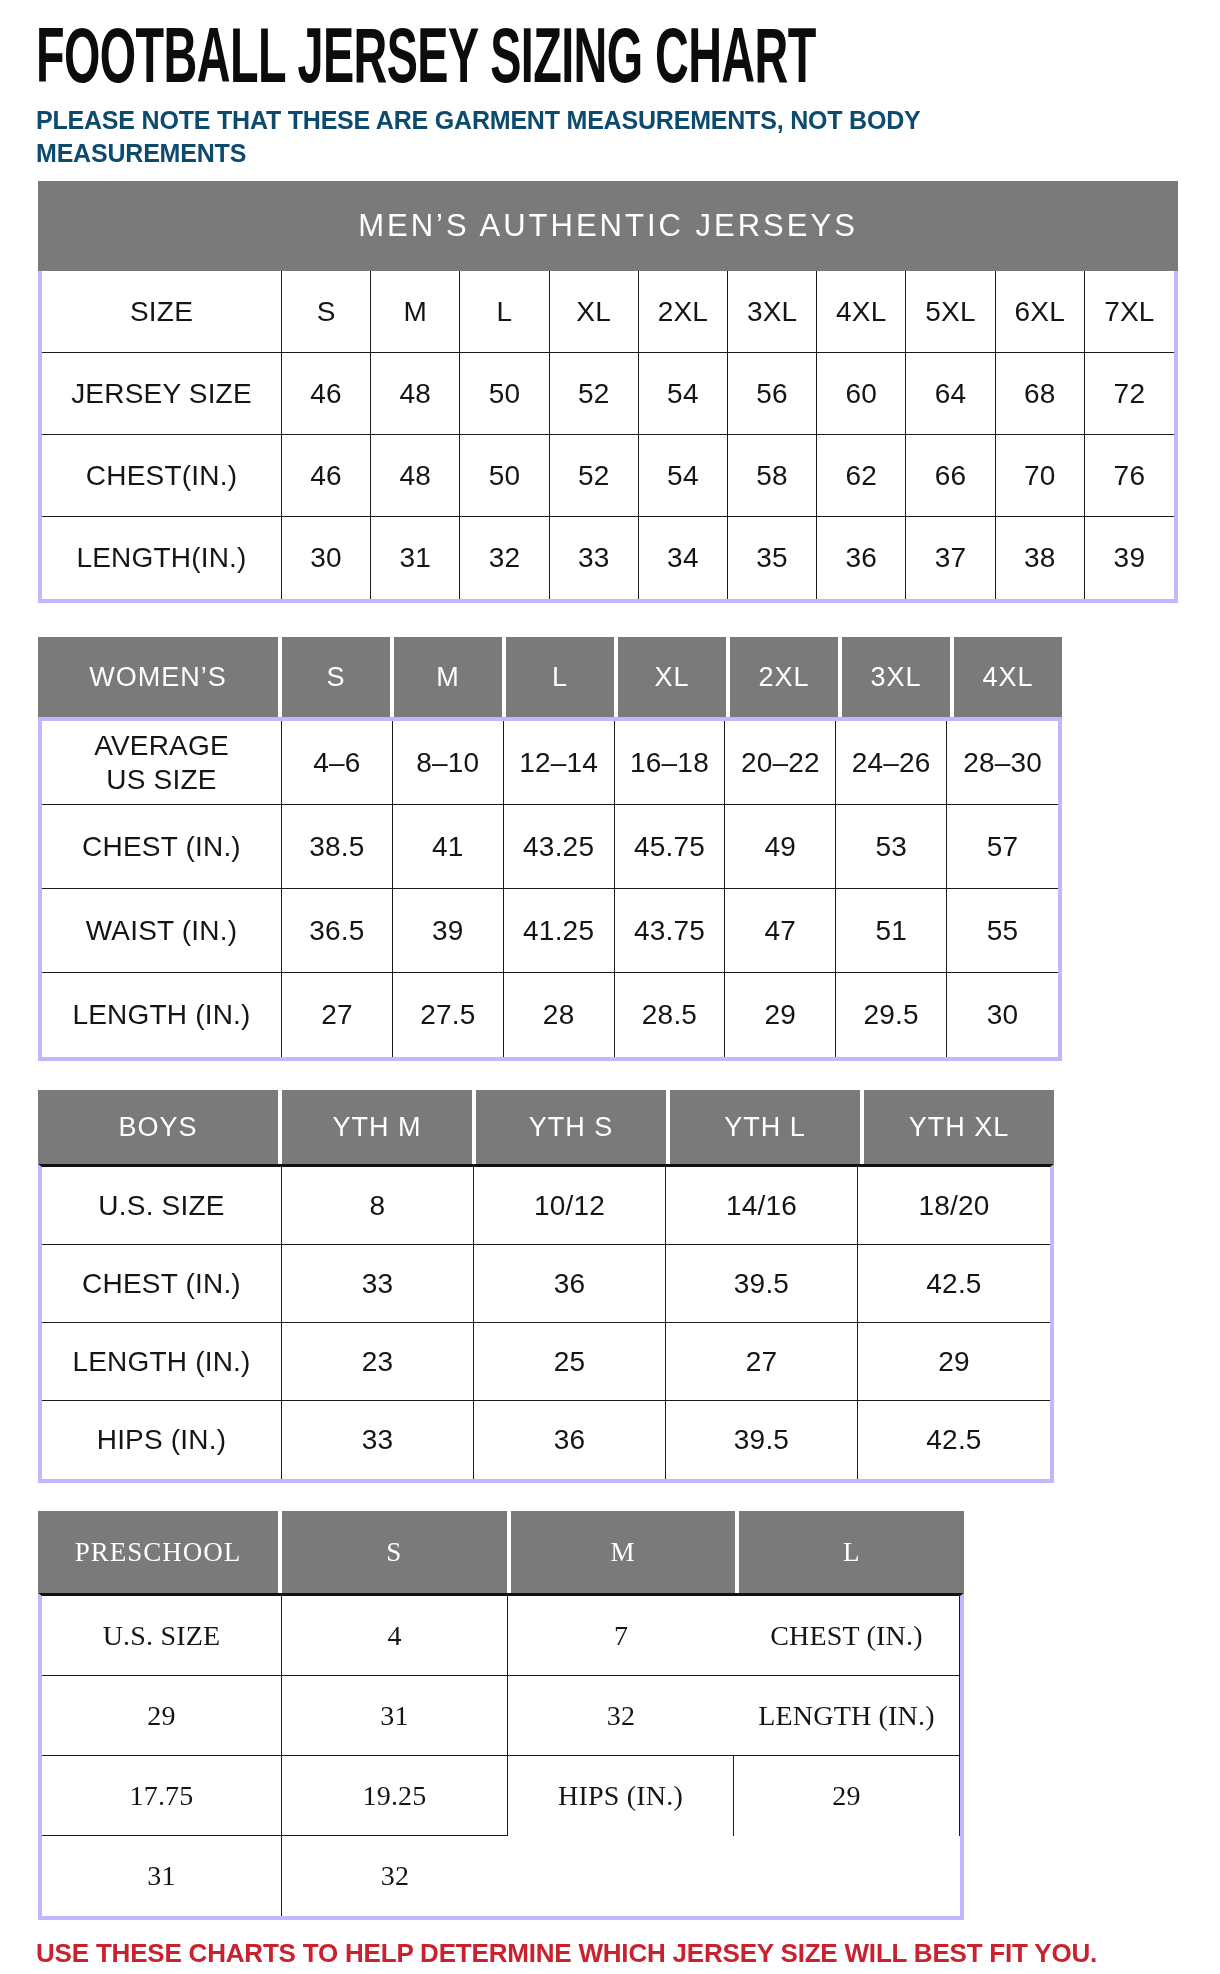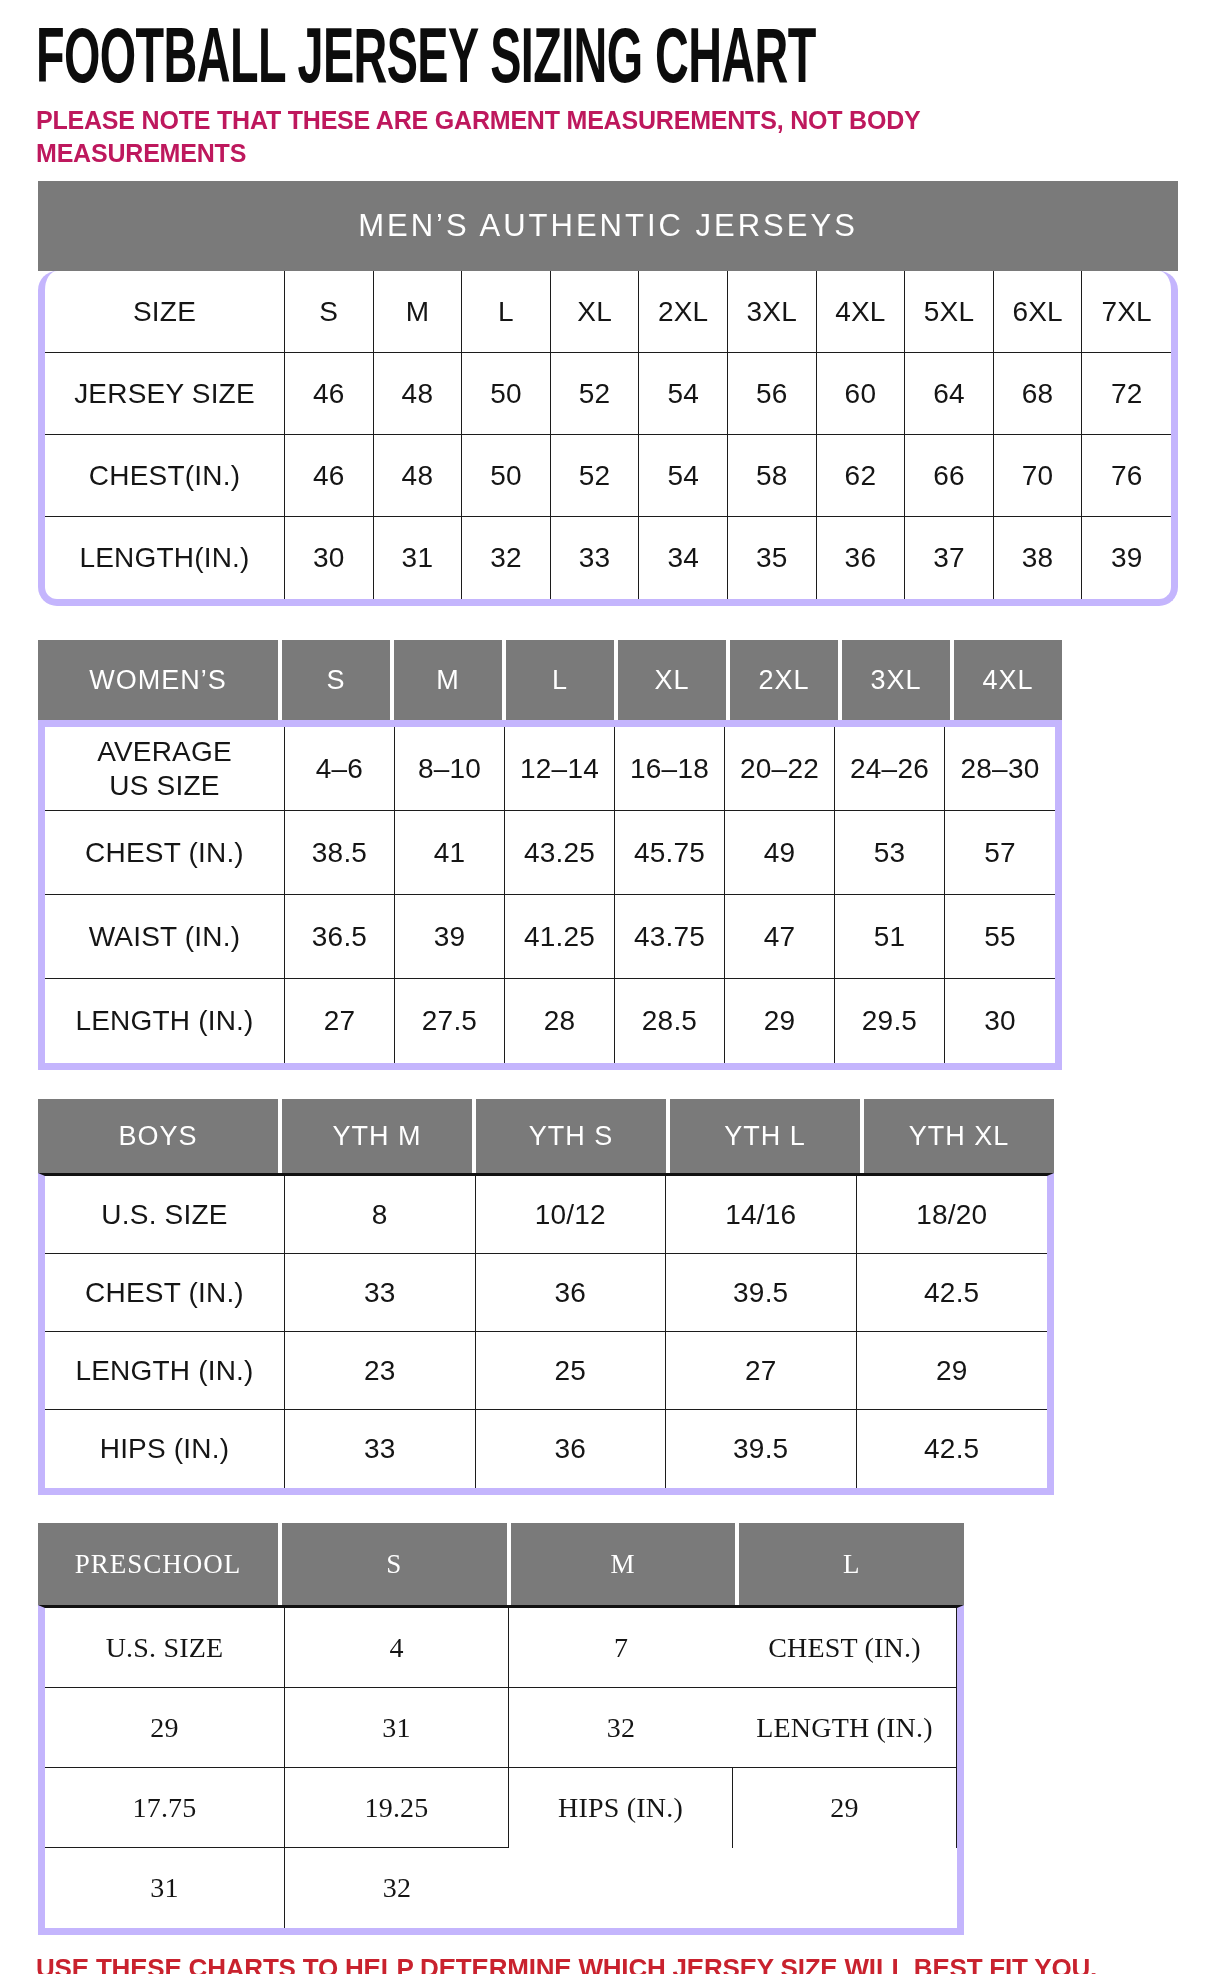--- a/index.html
+++ b/index.html
@@ -1,37 +1,37 @@
 <!DOCTYPE html>
 <html><head>
 <meta charset="utf-8">
 <style>
   html,body{margin:0;padding:0;background:#ffffff;}
   body{width:1220px;min-height:1974px;font-family:"Liberation Sans","DejaVu Sans",sans-serif;color:#151515;overflow-x:hidden;}
 
   .title{margin:24px 0 0 36px;height:62px;line-height:62px;font-size:78px;font-weight:900;letter-spacing:-1px;white-space:nowrap;transform:scaleX(.60);transform-origin:left center;color:#0c0c0c;}
 
-  .note{margin:18px 0 0 36px;width:905px;font-size:25px;line-height:1.3;font-weight:700;letter-spacing:-0.2px;color:#be185d;}
+  .note{margin:18px 0 0 36px;width:905px;font-size:25px;line-height:1.3;font-weight:700;letter-spacing:-0.2px;color:#0c4a6e;}
 
   .tbl{margin-left:38px;}
   .banner{height:90px;background:#7a7a7a;color:#ffffff;display:flex;align-items:center;justify-content:center;font-size:31px;letter-spacing:3px;}
   .hdr{display:grid;}
   .hcell{background:#7a7a7a;color:#ffffff;display:flex;align-items:center;justify-content:center;font-size:27px;letter-spacing:1px;}
   .hdr > .hcell + .hcell{border-left:4px solid #ffffff;}
-  .grid{display:grid;border:7px solid #c4b5fd;}
+  .grid{display:grid;border:4px solid #c4b5fd;}
   .grid.thick-top{border-top:3px solid #111111;}
   .c{display:flex;align-items:center;justify-content:center;text-align:center;font-size:28px;letter-spacing:0.2px;border-right:1px solid #1c1c1c;border-bottom:1px solid #1c1c1c;}
   .grid .c:nth-last-child(-n+1){border-bottom:1px solid #1c1c1c;}
   .c.last-col{border-right:none;}
   .grid .c.bottom-row{border-bottom:none;}
   .lbl-wrap{max-width:170px;line-height:1.18;}
 
   
   .mens{margin-top:12px;width:1140px;}
-  .mens .grid{grid-template-columns:240px repeat(10,1fr);grid-auto-rows:82px;border-top:none;border-radius:19px;}
+  .mens .grid{grid-template-columns:240px repeat(10,1fr);grid-auto-rows:82px;border-top:none;}
 
   
   .womens{margin-top:34px;width:1024px;}
   .womens .hdr{grid-template-columns:240px repeat(7,1fr);height:80px;}
   .womens .grid{grid-template-columns:240px repeat(7,1fr);grid-auto-rows:84px;}
 
   
   .boys{margin-top:29px;width:1016px;}
   .boys .hdr{grid-template-columns:240px repeat(4,1fr);height:74px;border-radius:23px;}
   .boys .grid{grid-template-columns:240px repeat(4,1fr);grid-auto-rows:78px;}

